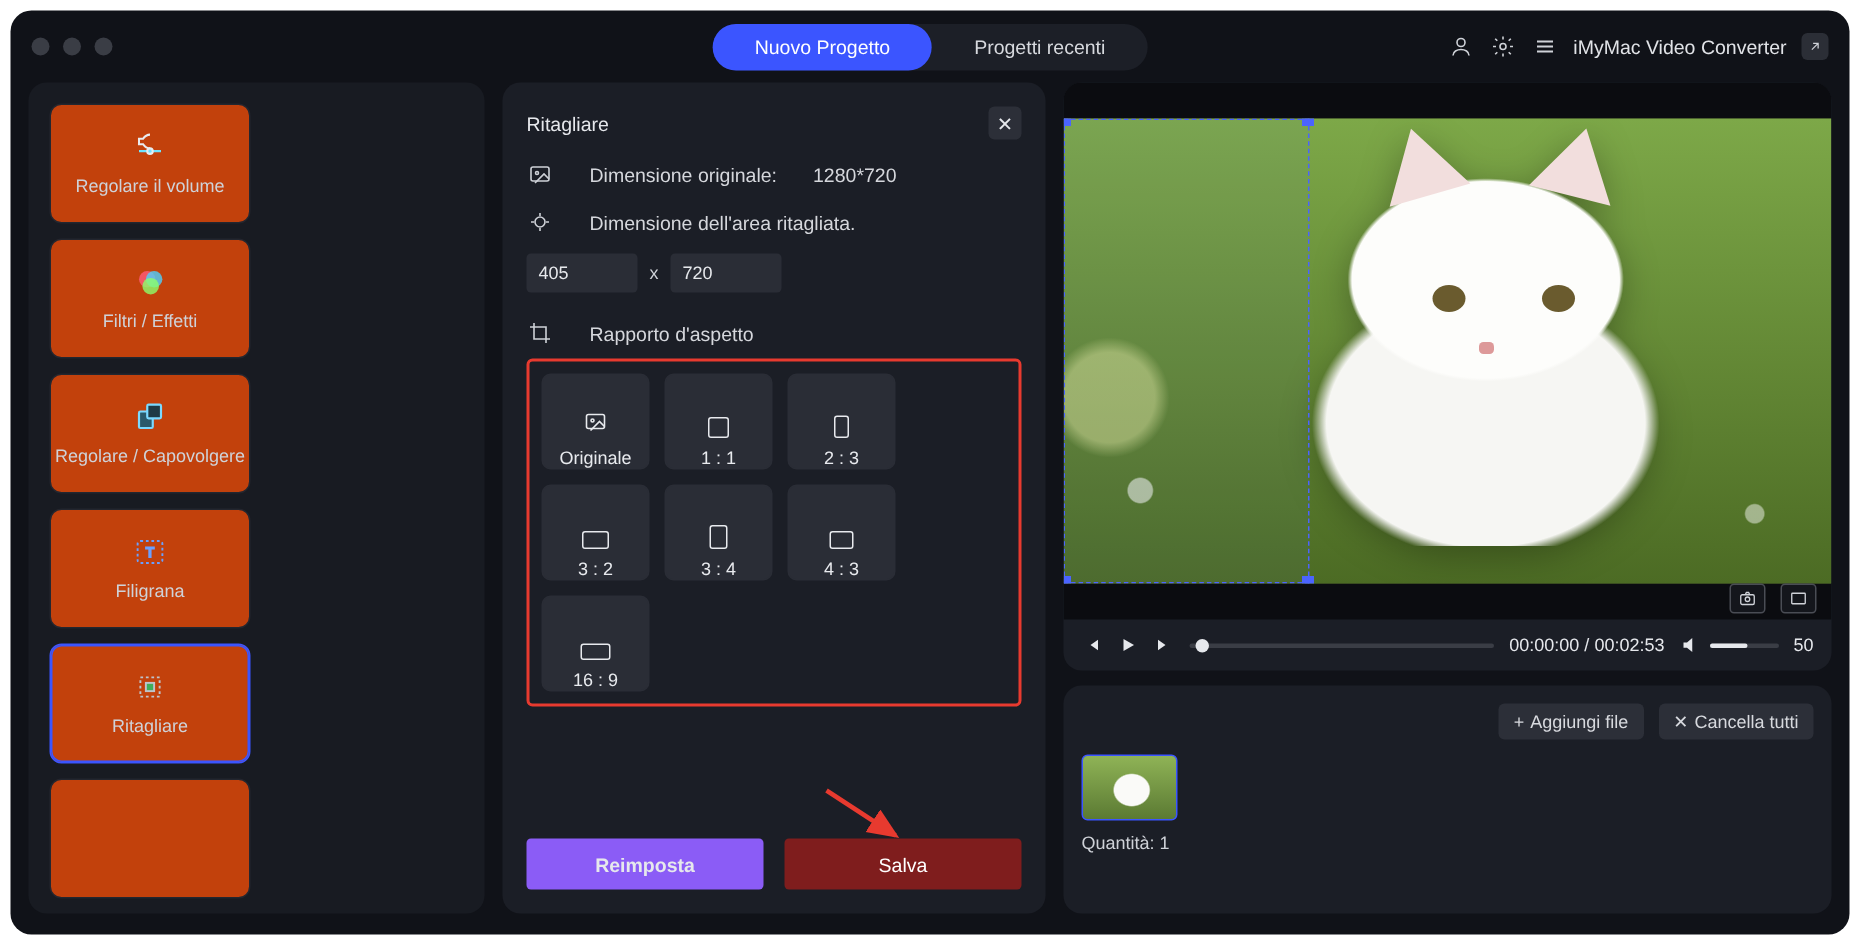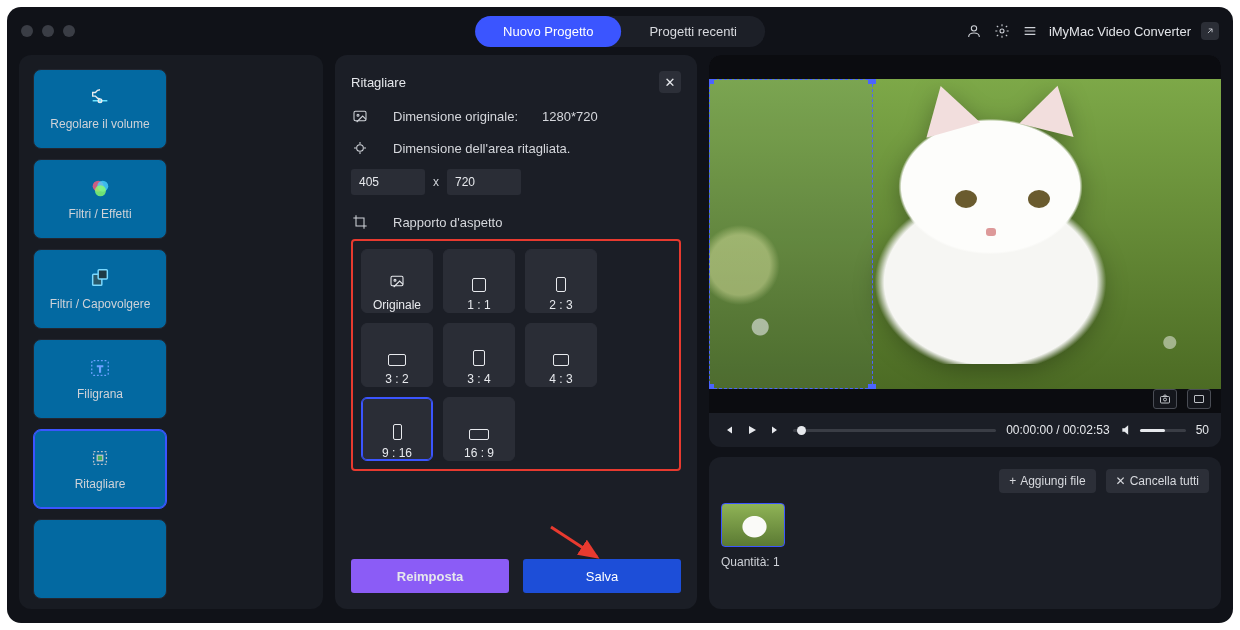--- a/index.html
+++ b/index.html
@@ -23,21 +23,21 @@
   .tab-btn.active { background: #3b55ff; color: #fff; }
   .top-right { margin-left: auto; display: flex; align-items: center; gap: 10px; }
   .tiny-icon { width: 18px; height: 18px; display: inline-flex; align-items: center; justify-content: center; color: #cfd2d8; }
   .app-title { font-size: 13px; color: #e1e3e7; }
   .out-btn { width: 18px; height: 18px; border-radius: 4px; background: #2b2e36; display: flex; align-items: center; justify-content: center; }
 
   .main { display: flex; gap: 12px; padding: 0 12px 14px; height: calc(100% - 48px); }
 
   
   .left-panel { width: 304px; background: #181b22; border-radius: 12px; padding: 14px; display: flex; flex-wrap: wrap; gap: 10px; align-content: flex-start; }
-  .tool { width: 134px; height: 80px; background: #0369a1; border: 1px solid #23262f; border-radius: 8px; display: flex; flex-direction: column; align-items: center; justify-content: center; gap: 8px; font-size: 12px; color: #cfd2d8; cursor: pointer; }
+  .tool { width: 134px; height: 80px; background: #c2410c; border: 1px solid #23262f; border-radius: 8px; display: flex; flex-direction: column; align-items: center; justify-content: center; gap: 8px; font-size: 12px; color: #cfd2d8; cursor: pointer; }
   .tool.selected { border-color: #3b55ff; box-shadow: inset 0 0 0 1px #3b55ff; }
   .tool .ti { width: 28px; height: 22px; display: flex; align-items: center; justify-content: center; color: #e9ebef; }
 
   
   .center-panel { width: 362px; background: #1b1e26; border-radius: 12px; padding: 16px; display: flex; flex-direction: column; position: relative; }
   .cp-header { display: flex; justify-content: space-between; align-items: center; margin-bottom: 14px; }
   .cp-title { font-size: 13px; color: #e6e8ec; }
   .close-btn { width: 22px; height: 22px; border-radius: 4px; background: #2c2f38; display: flex; align-items: center; justify-content: center; font-size: 13px; color: #e6e8ec; cursor: pointer; }
 
   .row { display: flex; align-items: center; gap: 24px; font-size: 13px; color: #d5d7dc; margin-bottom: 14px; }
@@ -47,21 +47,21 @@
   .dim-x { font-size: 12px; color: #cfd2d8; }
 
   .aspect-wrap { border: 2px solid #e83a2f; border-radius: 4px; padding: 8px; display: flex; flex-wrap: wrap; gap: 10px; }
   .aspect { width: 72px; height: 64px; background: #2a2d36; border: 1px solid #2a2d36; border-radius: 6px; display: flex; flex-direction: column; align-items: center; justify-content: flex-end; gap: 6px; font-size: 12px; color: #e8eaee; cursor: pointer; }
   .aspect.selected { border-color: #3b55ff; box-shadow: inset 0 0 0 1px #3b55ff; }
   .aspect .shape { border: 1.5px solid #e8eaee; border-radius: 2px; }
 
   .footer-btns { margin-top: auto; display: flex; gap: 14px; padding-top: 14px; }
   .btn { flex: 1; height: 34px; border-radius: 3px; display: flex; align-items: center; justify-content: center; font-size: 13px; cursor: pointer; }
   .btn.gray { background: #8b5cf6; color: #e6e8ec; font-weight: bold; }
-  .btn.blue { background: #1d4ed8; color: #fff; }
+  .btn.blue { background: #7f1d1d; color: #fff; }
 
   
   .arrow { position: absolute; width: 60px; height: 40px; pointer-events: none; }
 
   
   .right-col { flex: 1; display: flex; flex-direction: column; gap: 10px; }
 
   .preview { background: #1b1e26; border-radius: 12px; overflow: hidden; position: relative; height: 392px; display: flex; flex-direction: column; }
   .video-area { flex: 1; background: #0b0c10; position: relative; overflow: hidden; display:flex; align-items:center; justify-content:center; }
   .frame { position: relative; width: 100%; height: 310px; background: linear-gradient(180deg,#6b8b3a 0%, #7aa043 40%, #5d7a2e 100%); overflow: hidden; }
@@ -176,21 +176,21 @@
           </div>
           <div>Filtri / Effetti</div>
         </div>
         <div class="tool">
           <div class="ti">
             <svg width="26" height="22" viewBox="0 0 24 24" fill="none" stroke="#7ad9ff" stroke-width="1.6">
               <rect x="4" y="8" width="10" height="12" rx="1" fill="#2a5a6b"></rect>
               <rect x="10" y="3" width="10" height="10" rx="1" fill="#1e3a45"></rect>
             </svg>
           </div>
-          <div>Filtri / Capovolgere</div>
+          <div>Regolare / Capovolgere</div>
         </div>
         <div class="tool">
           <div class="ti">
             <svg width="26" height="22" viewBox="0 0 24 24" fill="none" stroke="#6aa0ff" stroke-width="1.4">
               <rect x="3" y="4" width="18" height="16" rx="2" stroke-dasharray="2 2"></rect>
               <text x="12" y="16" font-size="10" text-anchor="middle" fill="#6aa0ff">T</text>
             </svg>
           </div>
           <div>Filigrana</div>
         </div>
@@ -279,26 +279,20 @@
             <div>
               <div class="shape" style="width:12px;height:16px;"></div>
             </div>
             <div>3 : 4</div>
           </div>
           <div class="aspect">
             <div>
               <div class="shape" style="width:16px;height:12px;"></div>
             </div>
             <div>4 : 3</div>
-          </div>
-          <div class="aspect selected">
-            <div>
-              <div class="shape" style="width:9px;height:16px;"></div>
-            </div>
-            <div>9 : 16</div>
           </div>
           <div class="aspect">
             <div>
               <div class="shape" style="width:20px;height:11px;"></div>
             </div>
             <div>16 : 9</div>
           </div>
         </div>
 
       <svg class="arrow" style="left:212px; bottom:46px;" viewBox="0 0 60 40">

